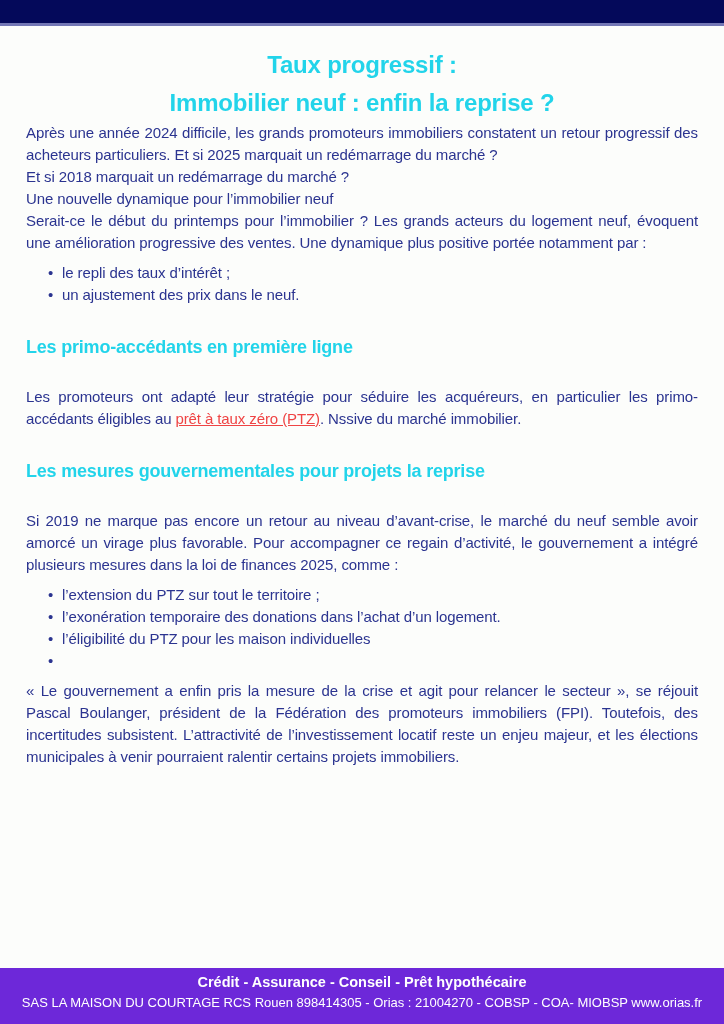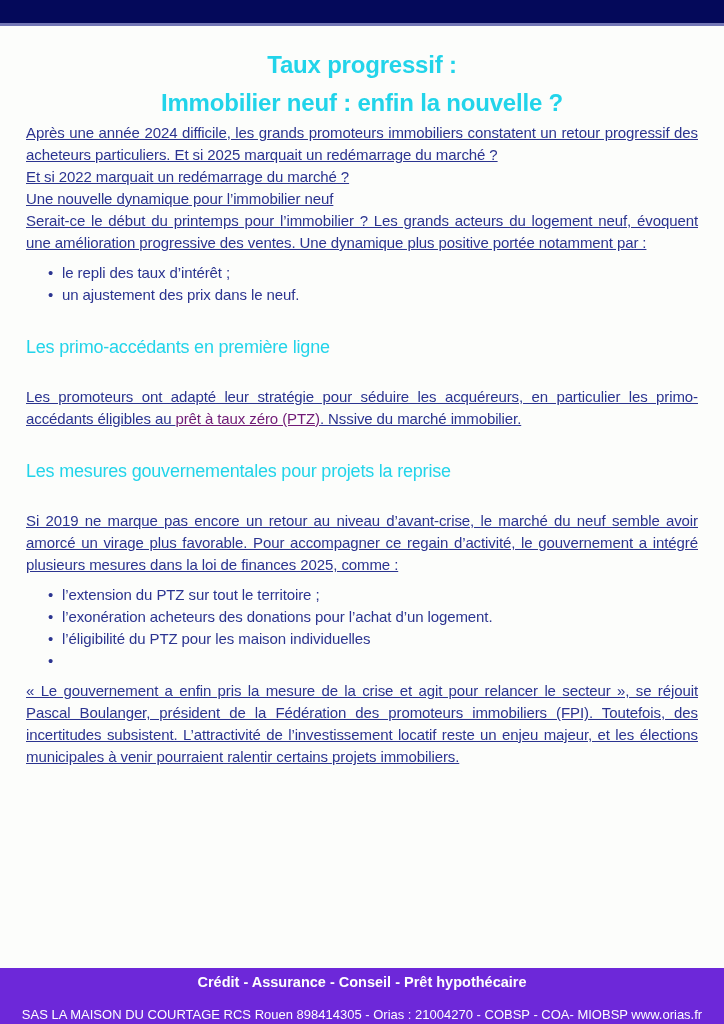--- a/index.html
+++ b/index.html
@@ -28,21 +28,21 @@
     line-height: 38px;
     letter-spacing: -0.2px;
   }
   .content {
     padding: 0 26px;
     color: #2b3490;
     font-size: 15px;
     line-height: 22px;
     letter-spacing: -0.1px;
   }
-  .content p { margin: 0; text-decoration: underline; }
+  .content p { margin: 0; }
   .para { margin-top: 22px; }
   .justify { text-align: justify; }
   .para-first { margin-top: 26px; }
   .subtitle-line { margin-top: 22px; }
   ul.bullets {
     margin: 8px; padding: 0;
     list-style: none;
   }
   ul.bullets li {
     position: relative;
@@ -53,65 +53,65 @@
     content: "•";
     position: absolute;
     left: 14px;
     color: #2b3490;
   }
   h2.section-heading {
     margin: 30px 0 28px;
     color: #22d4ea;
     font-size: 18px;
     line-height: 22px;
-    font-weight: normal;
+    font-weight: bold;
     letter-spacing: -0.2px;
   }
   .inline-link {
-    color: #701a75;
+    color: #ef4444;
     text-decoration: underline;
     cursor: pointer;
   }
   .footer {
     position: absolute;
     left: 0; right: 0; bottom: 0;
     height: 56px;
     background: #6d28d9;
     color: #ffffff;
     text-align: center;
   }
   .footer-line1 {
     margin-top: 5px;
     font-weight: bold;
     font-size: 14.5px;
     line-height: 19px;
   }
   .footer-line2 {
-    margin-top: 14px;
+    margin-top: 2px;
     font-size: 13px;
     line-height: 17px;
   }
 </style>
 </head>
 <body>
 
 <div class="page">
 
   <div class="top-bar"></div>
 
   <h1 class="doc-title">
     <div>Taux progressif :</div>
-    <div>Immobilier neuf : enfin la nouvelle ?</div>
+    <div>Immobilier neuf : enfin la reprise ?</div>
   </h1>
 
   <div class="content">
 
     <p class="para para-first justify">Après une année 2024 difficile, les grands promoteurs immobiliers constatent un retour progressif des acheteurs particuliers. Et si 2025 marquait un redémarrage du marché ?</p>
 
-    <p class="para">Et si 2022 marquait un redémarrage du marché ?</p>
+    <p class="para">Et si 2018 marquait un redémarrage du marché ?</p>
 
     <div>
       <p class="subtitle-line">Une nouvelle dynamique pour l’immobilier neuf</p>
       <p class="justify">Serait-ce le début du printemps pour l’immobilier ? Les grands acteurs du logement neuf, évoquent une amélioration progressive des ventes. Une dynamique plus positive portée notamment par :</p>
       <ul class="bullets">
 
           <li>le repli des taux d’intérêt ;</li>
 
           <li>un ajustement des prix dans le neuf.</li>
         </ul>
@@ -122,21 +122,21 @@
       <p class="justify"><span>Les promoteurs ont adapté leur stratégie pour séduire les acquéreurs, en particulier les primo-accédants éligibles au </span><span class="inline-link">prêt à taux zéro (PTZ)</span><span>. Nssive du marché immobilier.</span></p>
     </div>
 
     <div>
       <h2 class="section-heading">Les mesures gouvernementales pour projets la reprise</h2>
       <p class="justify">Si 2019 ne marque pas encore un retour au niveau d’avant-crise, le marché du neuf semble avoir amorcé un virage plus favorable. Pour accompagner ce regain d’activité, le gouvernement a intégré plusieurs mesures dans la loi de finances 2025, comme :</p>
       <ul class="bullets">
 
           <li>l’extension du PTZ sur tout le territoire ;</li>
 
-          <li>l’exonération acheteurs des donations pour l’achat d’un logement.</li>
+          <li>l’exonération temporaire des donations dans l’achat d’un logement.</li>
 
           <li>l’éligibilité du PTZ pour les maison individuelles</li>
 
           <li></li>
         </ul>
       <p class="justify">« Le gouvernement a enfin pris la mesure de la crise et agit pour relancer le secteur », se réjouit Pascal Boulanger, président de la Fédération des promoteurs immobiliers (FPI). Toutefois, des incertitudes subsistent. L’attractivité de l’investissement locatif reste un enjeu majeur, et les élections municipales à venir pourraient ralentir certains projets immobiliers.</p>
     </div>
 
   </div>
 

